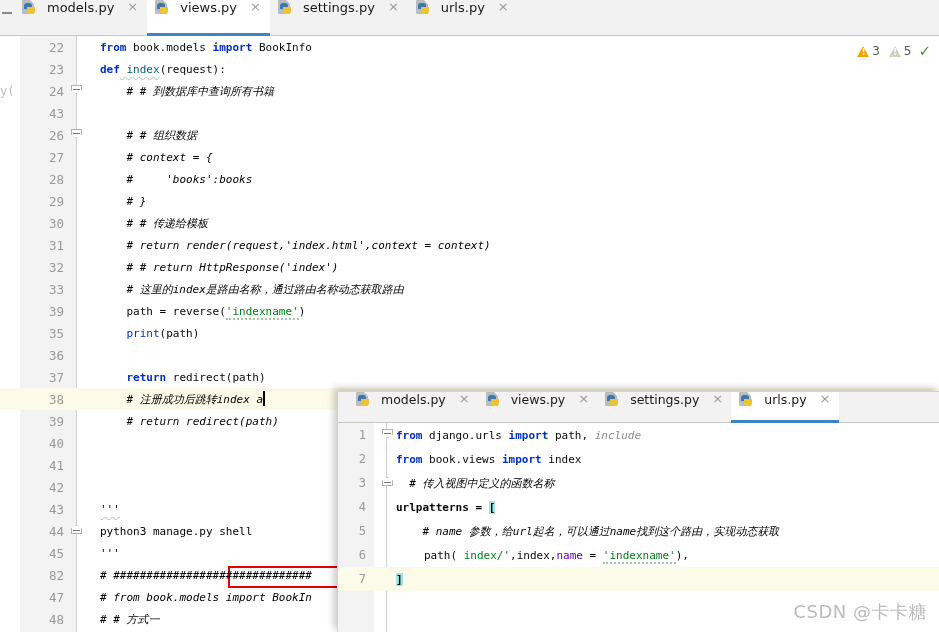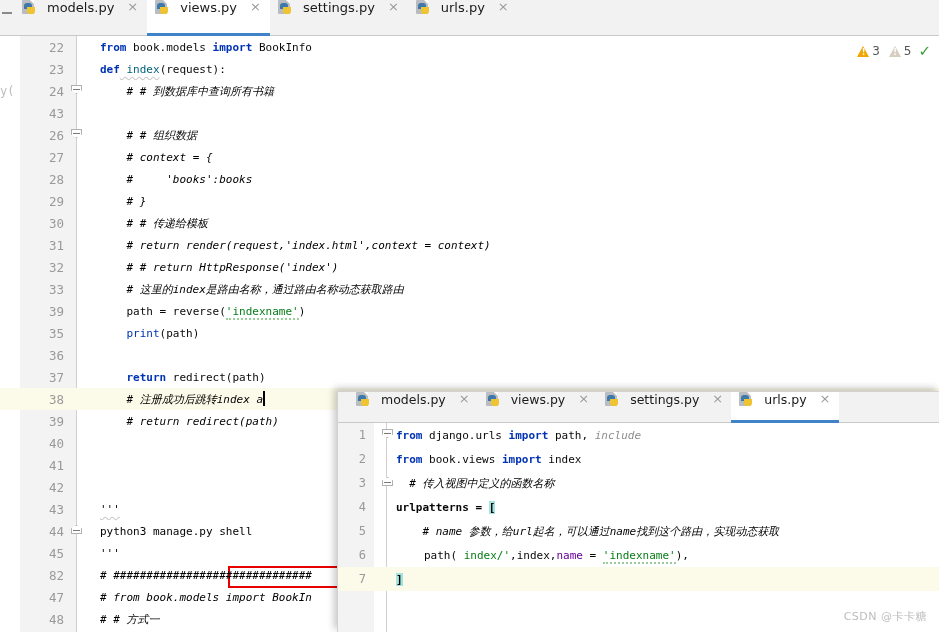--- a/index.html
+++ b/index.html
@@ -295,21 +295,21 @@
     left: 0; top: 48px;
     font-family: "DejaVu Sans Mono", monospace;
     font-size: 12px;
     color: #bdbdbd;
   }
 
   
   .watermark {
     position: absolute;
     right: 12px; bottom: 8px;
-    font-size: 11px;
+    font-size: 18px;
     color: #bcbcbc;
     font-family: "DejaVu Sans", sans-serif;
     letter-spacing: 0.5px;
   }
 
   .side-left-edge {
     position: absolute;
     left: 0; top: 0;
     width: 20px; height: 632px;
     background: #ffffff;

